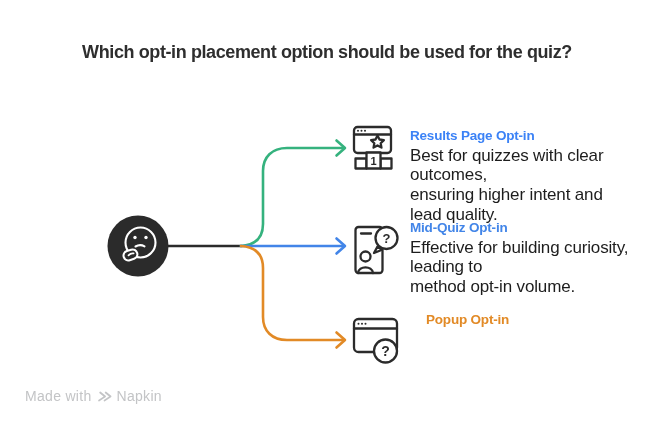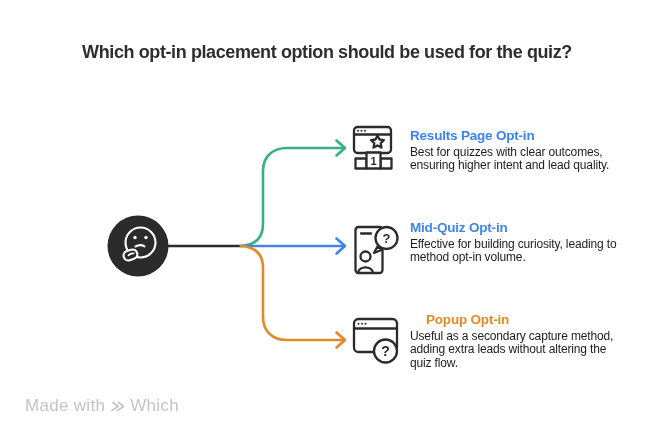--- a/index.html
+++ b/index.html
@@ -12,24 +12,24 @@
     font-size:18px;font-weight:700;letter-spacing:-0.4px;color:#2e2e2e;
   }
   .connectors{position:absolute;left:0;top:0;}
   .connectors path{fill:none;stroke-linecap:round;stroke-linejoin:round;}
   .icon-svg{position:absolute;}
   .icon-svg .stroke{fill:none;stroke:#2b2b2b;stroke-width:2.3;stroke-linecap:round;stroke-linejoin:round;}
   .icon-svg .fillwhite{fill:#ffffff;}
   .icon-svg text{font-family:"Liberation Sans", sans-serif;font-weight:700;fill:#2b2b2b;}
   .branch-text{position:absolute;left:410px;width:220px;}
   .branch-text h3{margin:0;font-size:13.5px;font-weight:700;letter-spacing:-0.2px;line-height:1.15;}
-  .branch-text p{margin:2px 0 0;font-size:12px;line-height:1.16;letter-spacing:-0.15px;color:#1d1d1d;white-space:pre-line;}
+  .branch-text p{margin:2px 0 0;font-size:17px;line-height:1.16;letter-spacing:-0.15px;color:#1d1d1d;white-space:pre-line;}
   .footer{
-    position:absolute;left:25px;top:396px;display:flex;align-items:center;gap:5px;
-    font-size:17px;color:#c3c4c6;letter-spacing:0.3px;cursor:pointer;
+    position:absolute;left:25px;top:388px;display:flex;align-items:center;gap:5px;
+    font-size:14px;color:#c3c4c6;letter-spacing:0.3px;cursor:pointer;
   }
   .footer svg{display:block;}
 </style>
 </head>
 <body>
 
 <div class="canvas">
 
   <h1 class="title" style="color: rgb(46, 46, 46);">Which opt-in placement option should be used for the quiz?</h1>
 
@@ -97,29 +97,26 @@
     <rect class="stroke fillwhite" x="2" y="3" width="43" height="33" rx="4.5"></rect>
     <path class="stroke" d="M2 12.5 H45"></path>
     <circle cx="6.5" cy="7.8" r="1" fill="#2b2b2b"></circle>
     <circle cx="10" cy="7.8" r="1" fill="#2b2b2b"></circle>
     <circle cx="13.5" cy="7.8" r="1" fill="#2b2b2b"></circle>
     <circle class="stroke fillwhite" cx="33.5" cy="35" r="11.5"></circle>
     <text x="33.5" y="40" font-size="14" text-anchor="middle">?</text>
   </svg>
   <div class="branch-text" style="top:312px;">
     <h3 style="color: rgb(226, 138, 38); padding-left: 16px;">Popup Opt-in</h3>
-    <p>Useful as a secondary capture method,
-adding extra leads without altering the
-quiz flow.</p>
   </div>
 
   <div class="footer">
     <span>Made with</span>
     <svg width="15" height="13" viewBox="0 0 15 13">
       <g transform="skewX(-8)" fill="none" stroke="#c3c4c6" stroke-width="1.7" stroke-linecap="round" stroke-linejoin="round">
         <path d="M3.5 2.5 L9 6.5 L3.5 10.5"></path>
         <path d="M9 2.5 L14.5 6.5 L9 10.5"></path>
       </g>
     </svg>
-    <span>Which</span>
+    <span>Napkin</span>
   </div>
 
 </div>
 
 </body></html>

